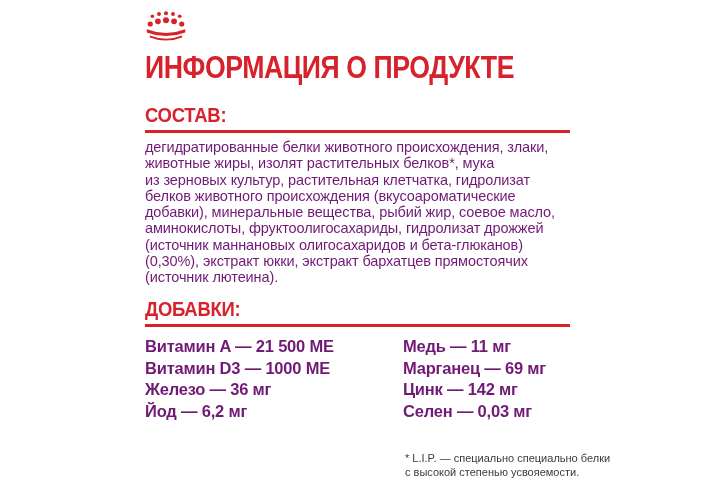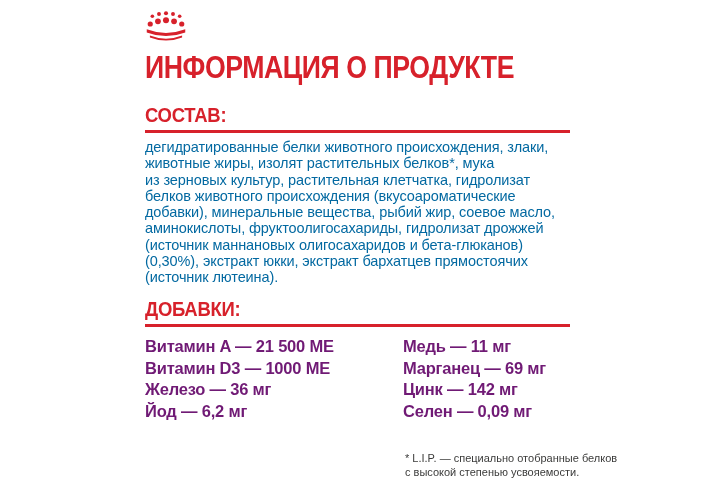--- a/index.html
+++ b/index.html
@@ -58,21 +58,21 @@
   }
   .rule-sostav { top: 130px; }
   .rule-dobavki { top: 324px; }
   .composition-text {
     position: absolute;
     left: 145px;
     top: 139px;
     width: 440px;
     font-size: 14.5px;
     line-height: 16.3px;
-    color: #0369a1;
+    color: #701a75;
     white-space: pre-line;
     letter-spacing: -0.1px;
   }
   .additives-col {
     position: absolute;
     top: 336px;
     font-size: 16.5px;
     font-weight: bold;
     color: #701a75;
     line-height: 21.5px;
@@ -137,19 +137,19 @@
     <div>Витамин A — 21 500 МЕ</div>
     <div>Витамин D3 — 1000 МЕ</div>
     <div>Железо — 36 мг</div>
     <div>Йод — 6,2 мг</div>
   </div>
 
   <div class="additives-col col-right">
     <div>Медь — 11 мг</div>
     <div>Марганец — 69 мг</div>
     <div>Цинк — 142 мг</div>
-    <div>Селен — 0,09 мг</div>
+    <div>Селен — 0,03 мг</div>
   </div>
 
-  <div class="footnote">* L.I.P. — специально отобранные белков
+  <div class="footnote">* L.I.P. — специально специально белки
 с высокой степенью усвояемости.</div>
 
 </div>
 
 </body></html>

